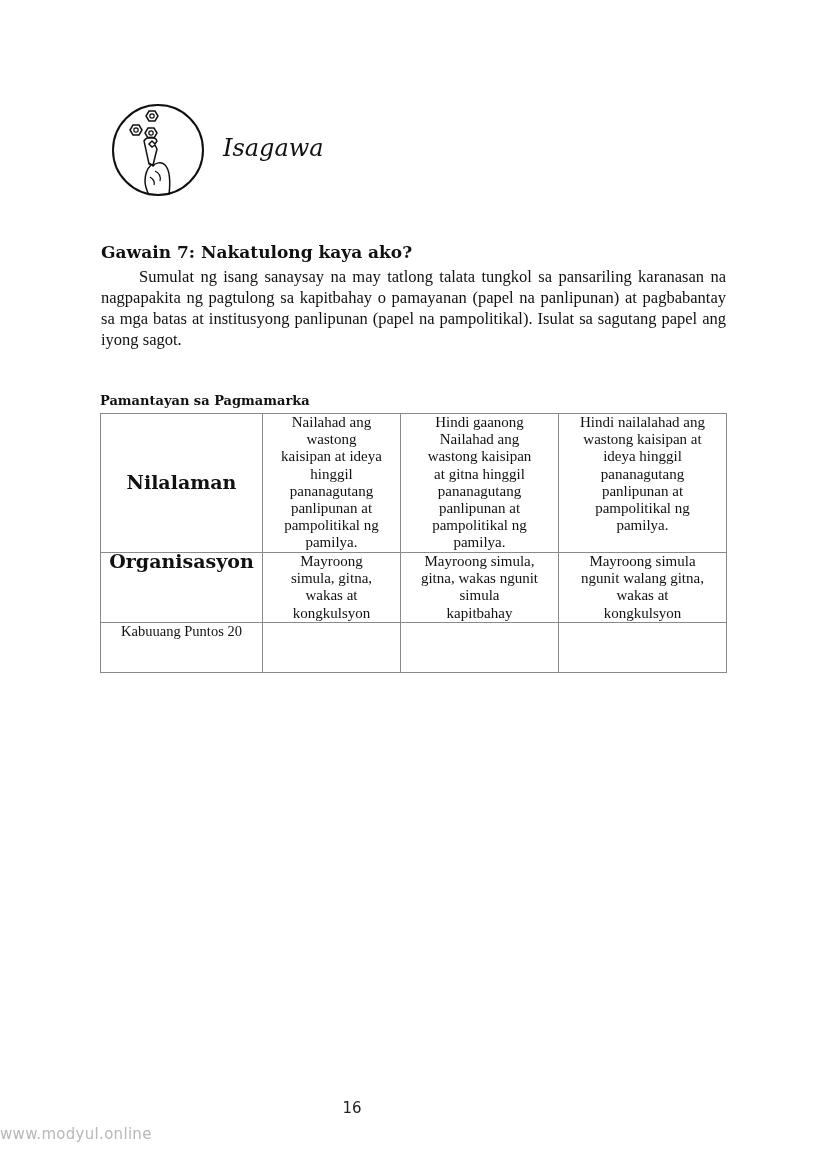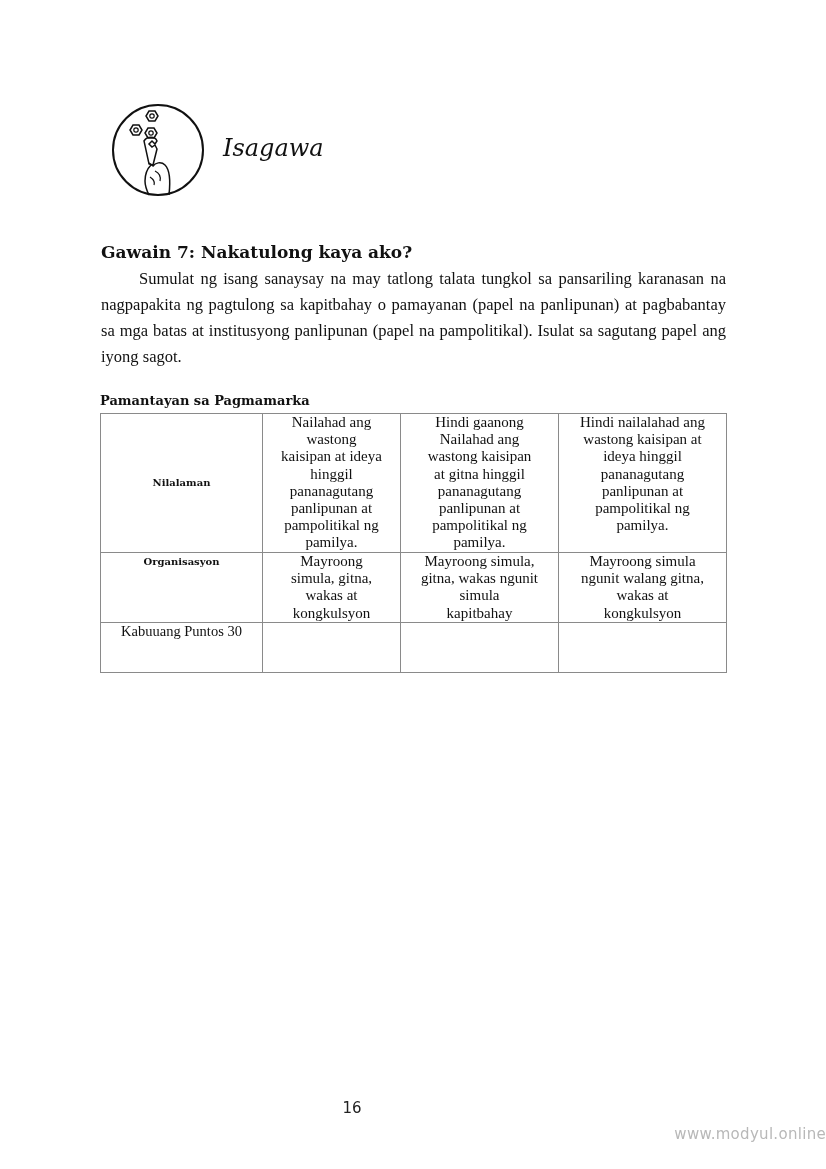--- a/index.html
+++ b/index.html
@@ -4,38 +4,38 @@
 <style>
   html, body { margin:0; padding:0; background:#ffffff; }
   body { width:826px; height:1169px; position:relative; overflow:hidden;
          font-family:"DejaVu Serif","Liberation Serif",serif; color:#111; }
   .icon-wrap { position:absolute; left:111px; top:103px; width:94px; height:94px; }
   .section-title { position:absolute; left:223px; top:134px; font-family:"DejaVu Serif",serif;
                    font-weight:normal; font-style:italic; font-size:24px; color:#111; }
   .activity-title { position:absolute; left:101px; top:226px; font-family:"DejaVu Serif",serif;
                     font-weight:bold; font-size:17px; color:#111;margin-top:16px; }
   .instructions { position:absolute; left:101px; top:266px; width:625px; font-family:"Liberation Serif",serif;
-                  font-size:16.5px; line-height:26px; text-align:justify; text-indent:38px; margin:0; }
+                  font-size:16.5px; line-height:21px; text-align:justify; text-indent:38px; margin:0; }
   .rubric-caption { position:absolute; left:100px; top:393px; width:626px; 
                     font-family:"DejaVu Serif",serif; font-weight:bold; font-size:13px; }
   table.rubric { position:absolute; left:100px; top:413px; width:626px; border-collapse:collapse;
                  table-layout:fixed; font-family:"Liberation Serif",serif; font-size:15px; line-height:17.2px; }
   table.rubric th, table.rubric td { border:1px solid #8a8a8a; text-align:center; vertical-align:top; padding:0 2px; }
   table.rubric th { font-family:"DejaVu Serif",serif; font-size:13px; font-weight:bold; line-height:17px; padding-top:2px; }
   col.c1 { width:162px; } col.c2 { width:138px; } col.c3 { width:158px; } col.c4 { width:168px; }
   tr.hdr { height:52px; }
   tr.row1 { height:139px; }
   tr.row2 { height:69px; }
   tr.row3 { height:50px; }
-  td.crit { font-family:"DejaVu Serif",serif; font-weight:bold; font-size:10px; }
+  td.crit { font-family:"DejaVu Serif",serif; font-weight:bold; font-size:19px; }
   tr.row1 td.crit { vertical-align:middle; }
   td.total { vertical-align:middle; font-family:"Liberation Serif",serif; font-size:14.5px; font-weight:normal; }
   .page-number { position:absolute; left:0; width:704px; top:1099px; text-align:center;
                  font-family:"DejaVu Sans",sans-serif; font-size:15px; color:#222; }
-  .watermark { position:absolute; left:0; width:826px; top:1125px; text-align:right;
+  .watermark { position:absolute; left:0; width:826px; top:1125px; text-align:left;
                font-family:"DejaVu Sans",sans-serif; font-size:15px; color:#b8b8b8; letter-spacing:0.3px; }
 </style>
 </head>
 <body>
 
 <div class="icon-wrap">
   <svg width="94" height="94" viewBox="0 0 94 94">
     <circle cx="47" cy="47" r="45" fill="none" stroke="#111" stroke-width="2"></circle>
 
     <polygon points="38,8 44,8 47,13 44,18 38,18 35,13" fill="none" stroke="#111" stroke-width="1.5"></polygon>
@@ -76,21 +76,21 @@
     <td><span>Hindi gaanong</span><br><span>Nailahad ang</span><br><span>wastong kaisipan</span><br><span>at gitna hinggil</span><br><span>pananagutang</span><br><span>panlipunan at</span><br><span>pampolitikal ng</span><br><span>pamilya.</span></td>
     <td><span>Hindi nailalahad ang</span><br><span>wastong kaisipan at</span><br><span>ideya hinggil</span><br><span>pananagutang</span><br><span>panlipunan at</span><br><span>pampolitikal ng</span><br><span>pamilya.</span></td>
   </tr>
   <tr class="row2">
     <td class="crit">Organisasyon</td>
     <td><span>Mayroong</span><br><span>simula, gitna,</span><br><span>wakas at</span><br><span>kongkulsyon</span></td>
     <td><span>Mayroong simula,</span><br><span>gitna, wakas ngunit</span><br><span>simula</span><br><span>kapitbahay</span></td>
     <td><span>Mayroong simula</span><br><span>ngunit walang gitna,</span><br><span>wakas at</span><br><span>kongkulsyon</span></td>
   </tr>
   <tr class="row3">
-    <td class="total">Kabuuang Puntos 30</td>
+    <td class="total">Kabuuang Puntos 20</td>
     <td></td>
     <td></td>
     <td></td>
   </tr>
 </tbody>
   </table>
 
 <div class="page-number">16</div>
 <div class="watermark">www.modyul.online</div>
 

